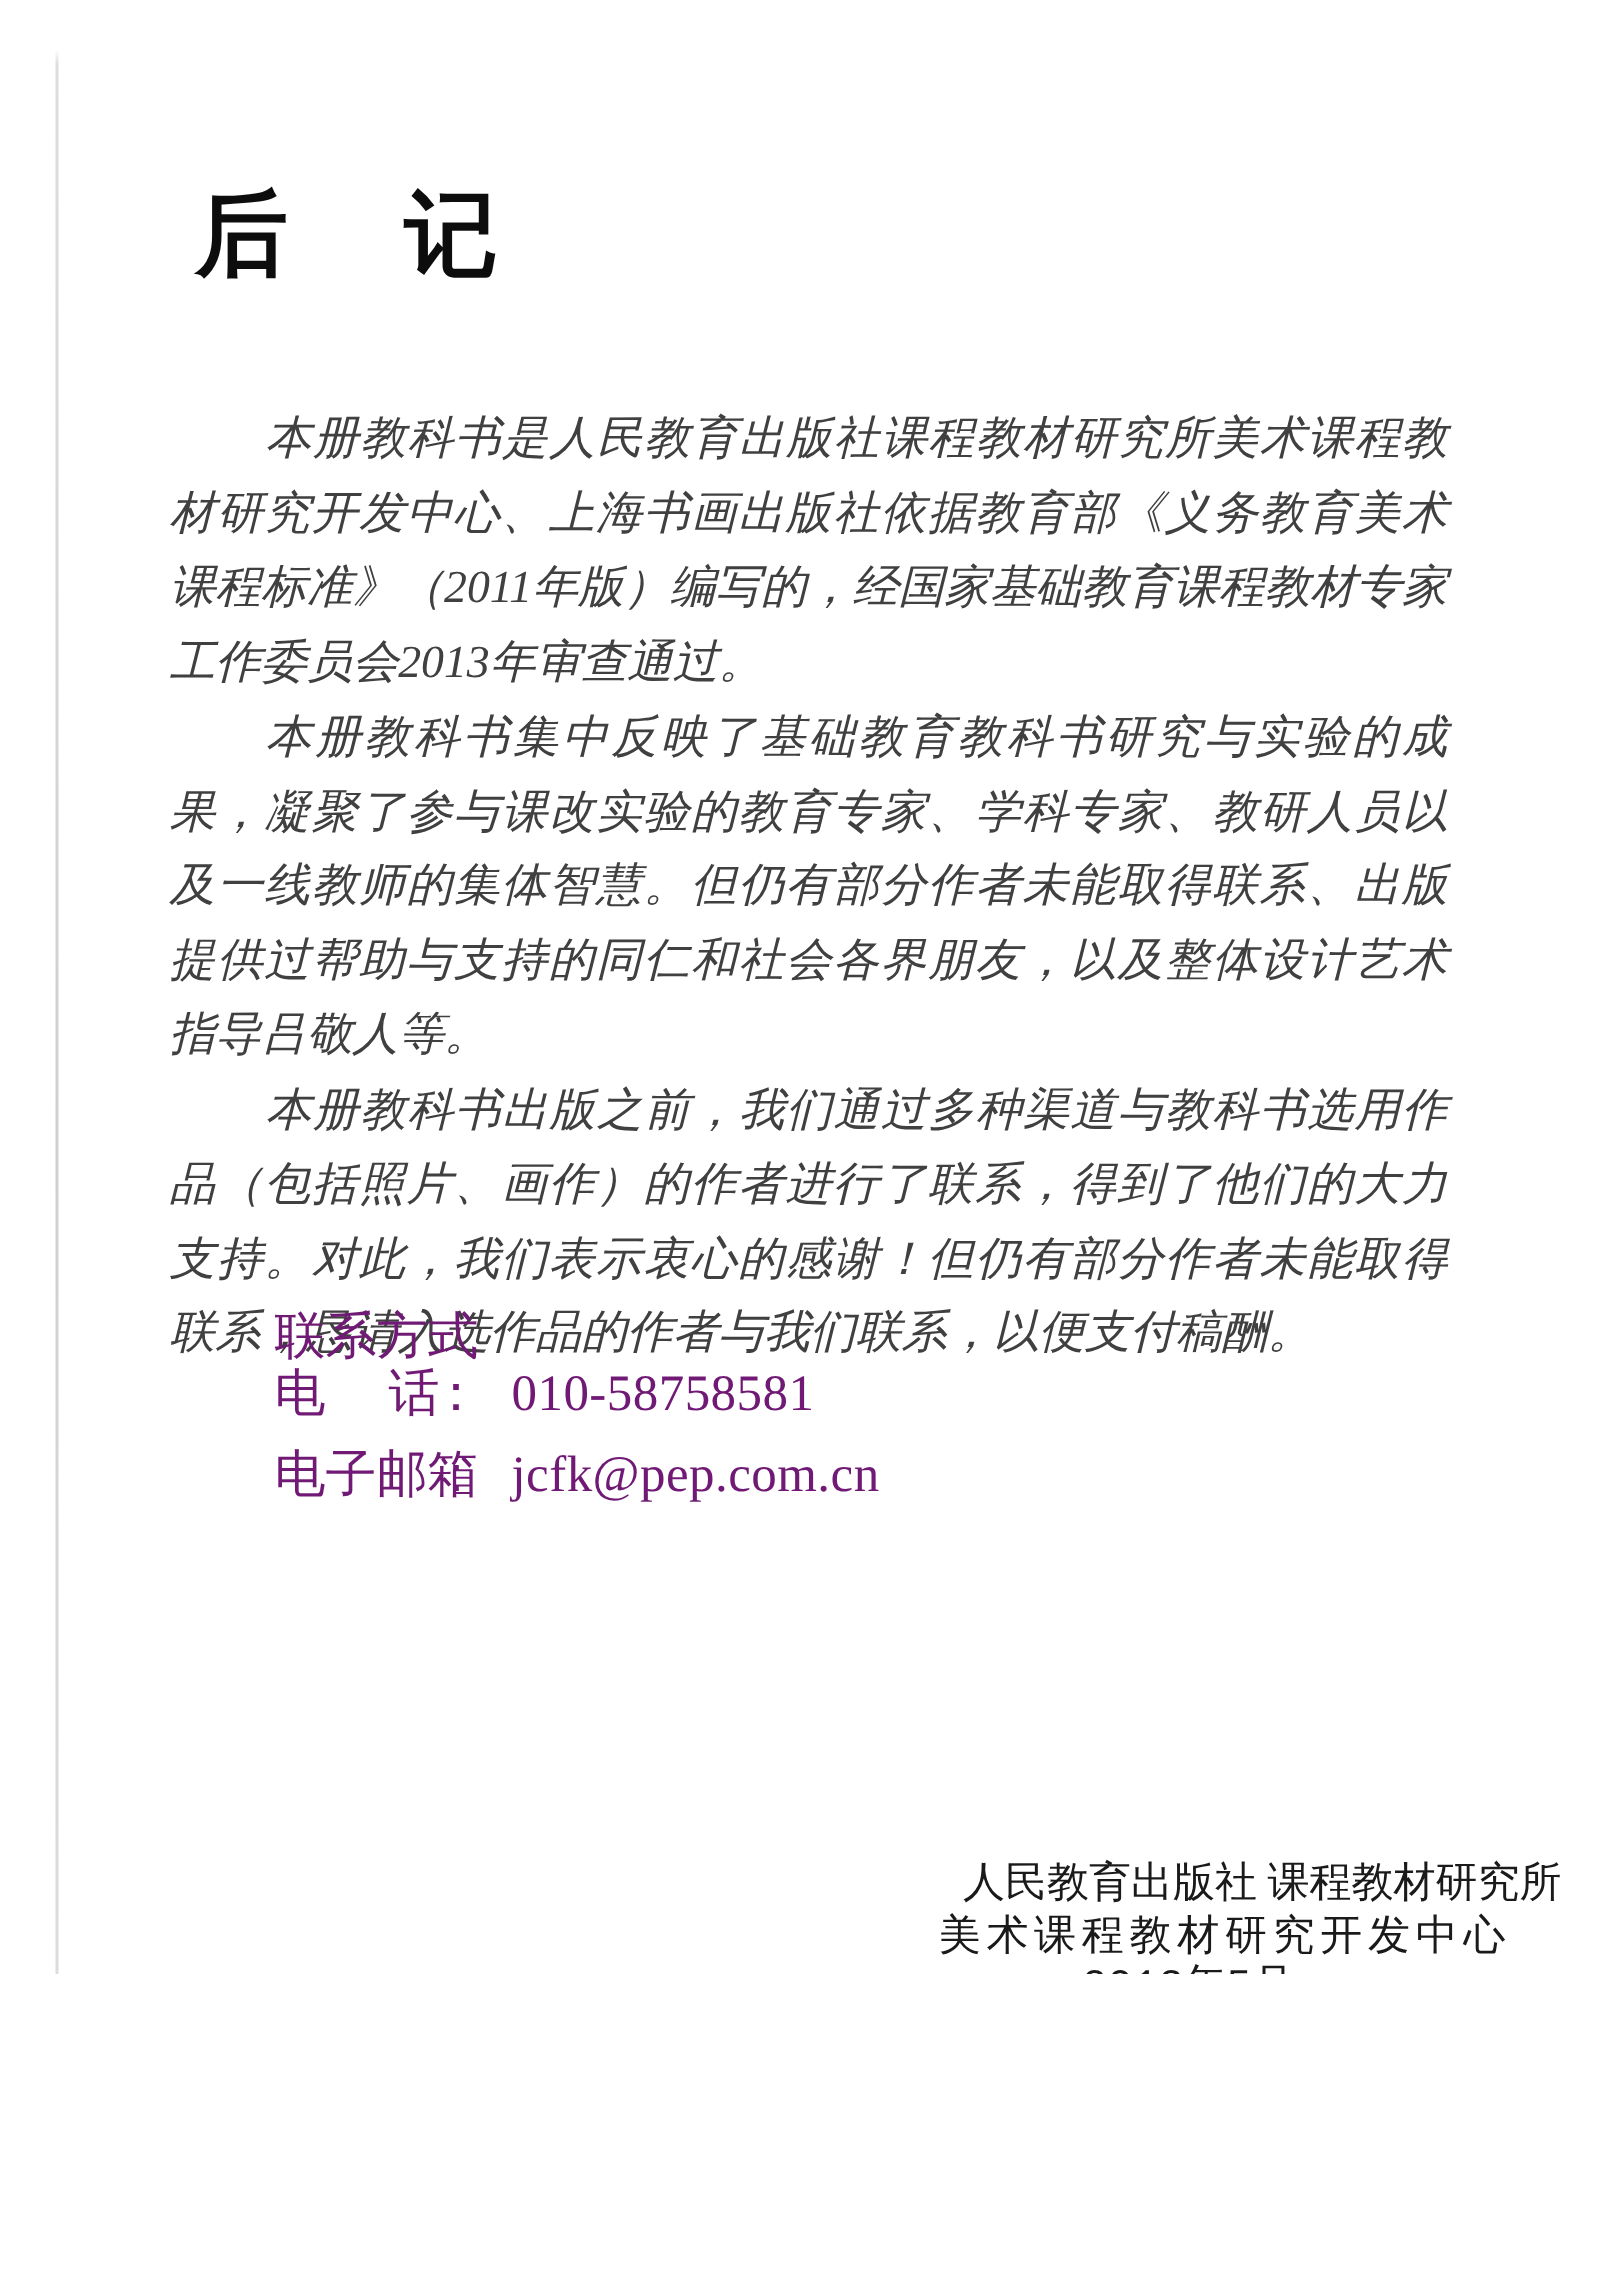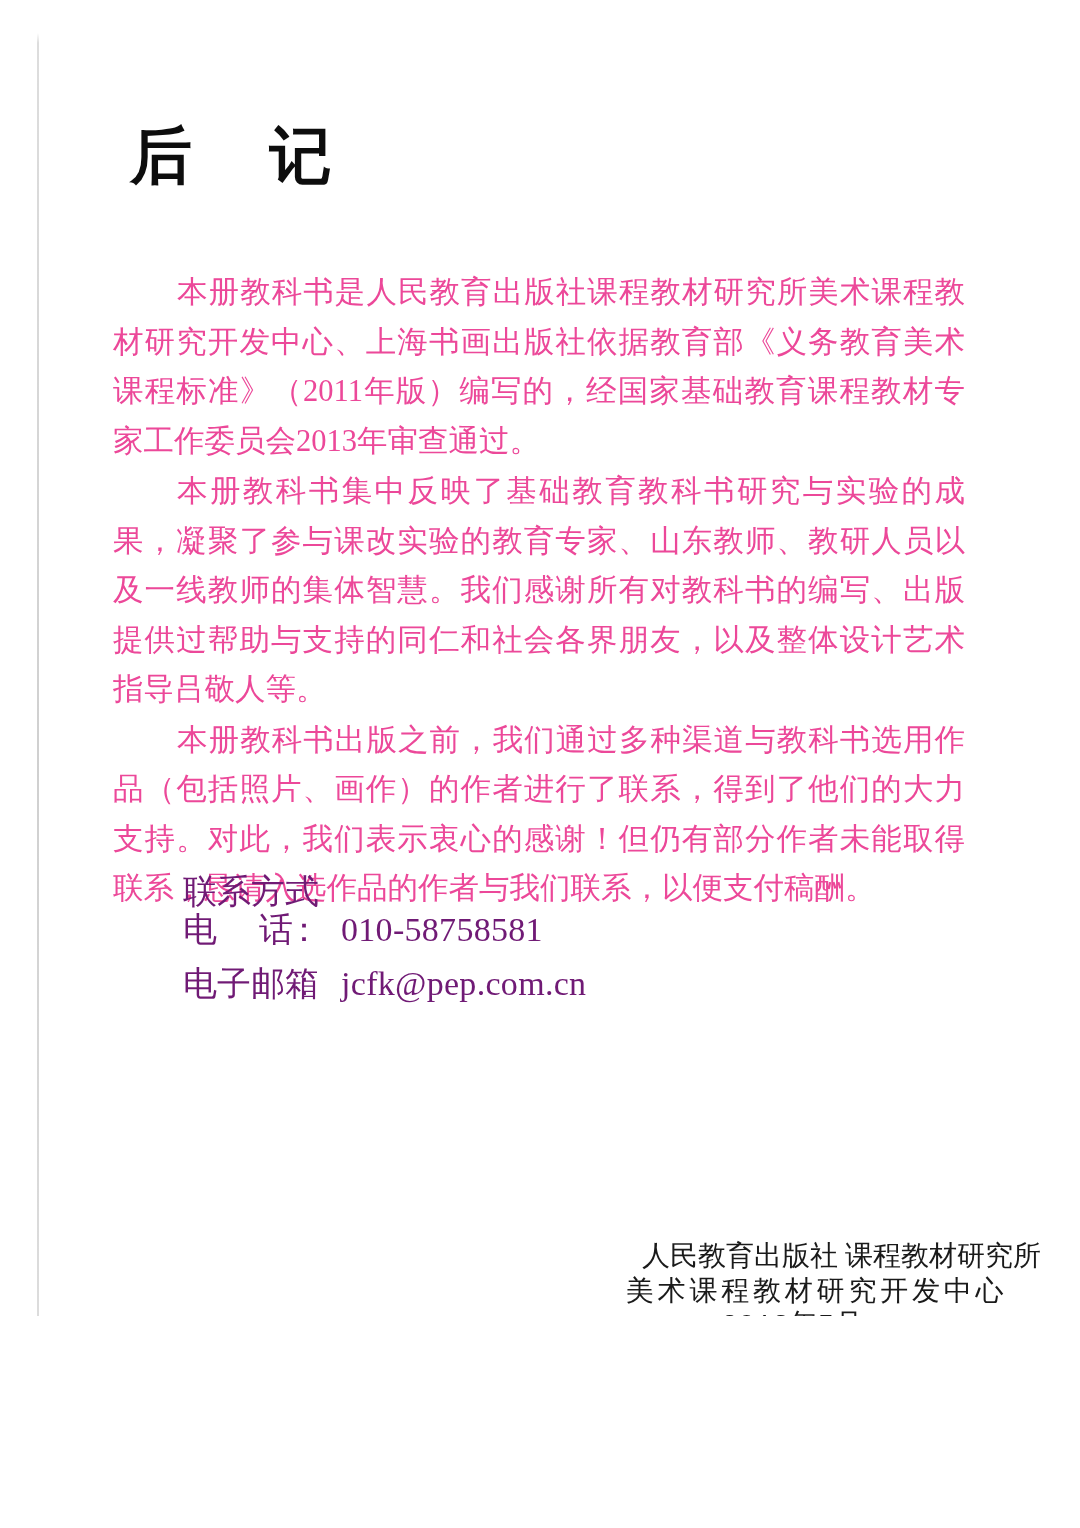--- a/index.html
+++ b/index.html
@@ -59,22 +59,23 @@
 
   .para {
     font-family: "Liberation Serif", "DejaVu Serif", serif;
     font-size: 30.5px;
     line-height: 49.5px;
     text-align: justify;
     text-align-last: left;
     text-justify: inter-character;
     text-indent: 64px;
     margin: 0 0 1px 0;
-    color: #ec4899;
+    color: #404040;
     word-break: break-all;
+    font-style: italic;
   }
 
   
   .contact-block {
     position: absolute;
     left: 183px;
     top: 873px;
     font-family: "Liberation Serif", "DejaVu Serif", serif;
     font-size: 34px;
     line-height: 38px;
@@ -138,21 +139,21 @@
 <body>
 
 <div class="page">
 
   <div class="gutter-line"></div>
 
   <div class="title">后 记</div>
 
   <div class="body-block">
     <p class="para">本册教科书是人民教育出版社课程教材研究所美术课程教材研究开发中心、上海书画出版社依据教育部《义务教育美术课程标准》（2011年版）编写的，经国家基础教育课程教材专家工作委员会2013年审查通过。</p>
-    <p class="para">本册教科书集中反映了基础教育教科书研究与实验的成果，凝聚了参与课改实验的教育专家、山东教师、教研人员以及一线教师的集体智慧。我们感谢所有对教科书的编写、出版提供过帮助与支持的同仁和社会各界朋友，以及整体设计艺术指导吕敬人等。</p>
+    <p class="para">本册教科书集中反映了基础教育教科书研究与实验的成果，凝聚了参与课改实验的教育专家、学科专家、教研人员以及一线教师的集体智慧。但仍有部分作者未能取得联系、出版提供过帮助与支持的同仁和社会各界朋友，以及整体设计艺术指导吕敬人等。</p>
     <p class="para">本册教科书出版之前，我们通过多种渠道与教科书选用作品（包括照片、画作）的作者进行了联系，得到了他们的大力支持。对此，我们表示衷心的感谢！但仍有部分作者未能取得联系，恳请入选作品的作者与我们联系，以便支付稿酬。</p>
   </div>
 
   <div class="contact-block">
     <span class="contact-line">联系方式</span>
     <span class="contact-line">
       <span class="lbl-wide">电话</span><span>：</span><span class="val">010-58758581</span>
     </span>
     <span class="contact-line">
       <span class="lbl">电子邮箱</span><span>：</span><span class="val">jcfk@pep.com.cn</span>

